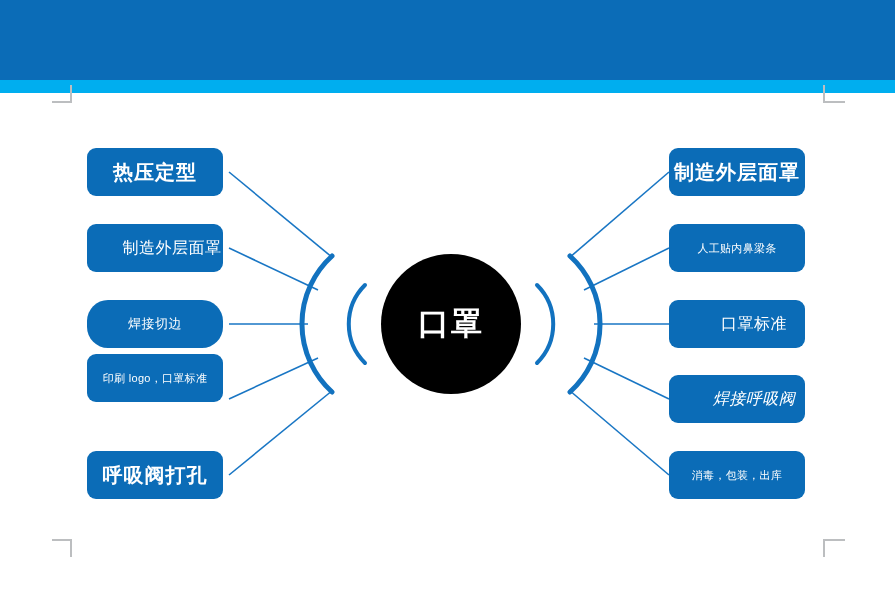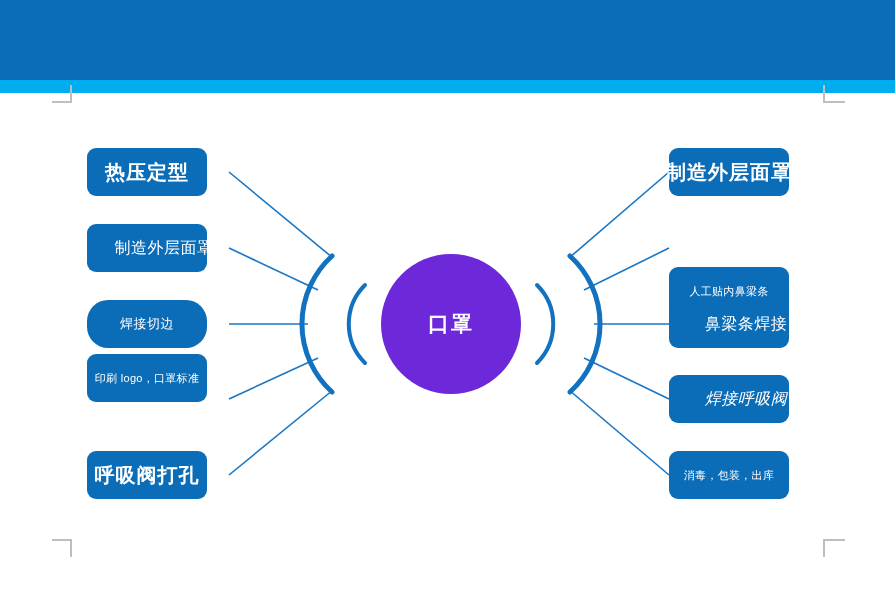--- a/index.html
+++ b/index.html
@@ -82,21 +82,21 @@
   
   #diagram-svg {
     position: absolute;
     left: 0; top: 0;
     width: 895px;
     height: 601px;
   }
   
   .node {
     position: absolute;
-    width: 120px;
+    width: 136px;
     height: 48px;
     background: #0b6cb7;
     border-radius: 9px;
     color: #ffffff;
     display: flex;
     align-items: center;
     justify-content: center;
     text-align: center;
     box-sizing: border-box;
     white-space: nowrap;
@@ -106,26 +106,26 @@
   .node.size-sm { font-size: 13px; letter-spacing: 0.5px; border-radius: 21px; }
   .node.size-xs { font-size: 11px; letter-spacing: 0.3px; }
 
   .center-circle {
     position: absolute;
     left: 381px;
     top: 254px;
     width: 140px;
     height: 140px;
     border-radius: 50%;
-    background: #6d28d9;
+    background: #000000;
     color: #ffffff;
     display: flex;
     align-items: center;
     justify-content: center;
-    font-size: 21px;
+    font-size: 31px;
     font-weight: bold;
     letter-spacing: 2px;
   }
 </style>
 </head>
 <body>
 
 <div id="page">
 
   <div class="header-bar"></div>
@@ -178,19 +178,19 @@
   <div id="left-nodes">
       <div class="node size-lg" style="left: 87px; top: 148px;">热压定型</div>
       <div class="node size-md" style="left: 87px; top: 224px;">制造外层面罩</div>
       <div class="node size-sm" style="left: 87px; top: 300px;">焊接切边</div>
       <div class="node size-xs" style="left: 87px; top: 354px; text-align: right;">印刷 logo，口罩标准</div>
       <div class="node size-lg" style="left: 87px; top: 451px;">呼吸阀打孔</div>
     </div>
 
   <div id="right-nodes">
       <div class="node size-lg" style="left: 669px; top: 148px;">制造外层面罩</div>
-      <div class="node size-xs" style="left: 669px; top: 224px; margin-top: 43px;">人工贴内鼻梁条</div>
-      <div class="node size-md" style="left: 669px; top: 300px;">鼻梁条焊接</div>
+      <div class="node size-xs" style="left: 669px; top: 224px;">人工贴内鼻梁条</div>
+      <div class="node size-md" style="left: 669px; top: 300px;">口罩标准</div>
       <div class="node size-md" style="left: 669px; top: 375px; font-style: italic;">焊接呼吸阀</div>
       <div class="node size-xs" style="left: 669px; top: 451px;">消毒，包装，出库</div>
     </div>
 
 </div>
 
 </body></html>

